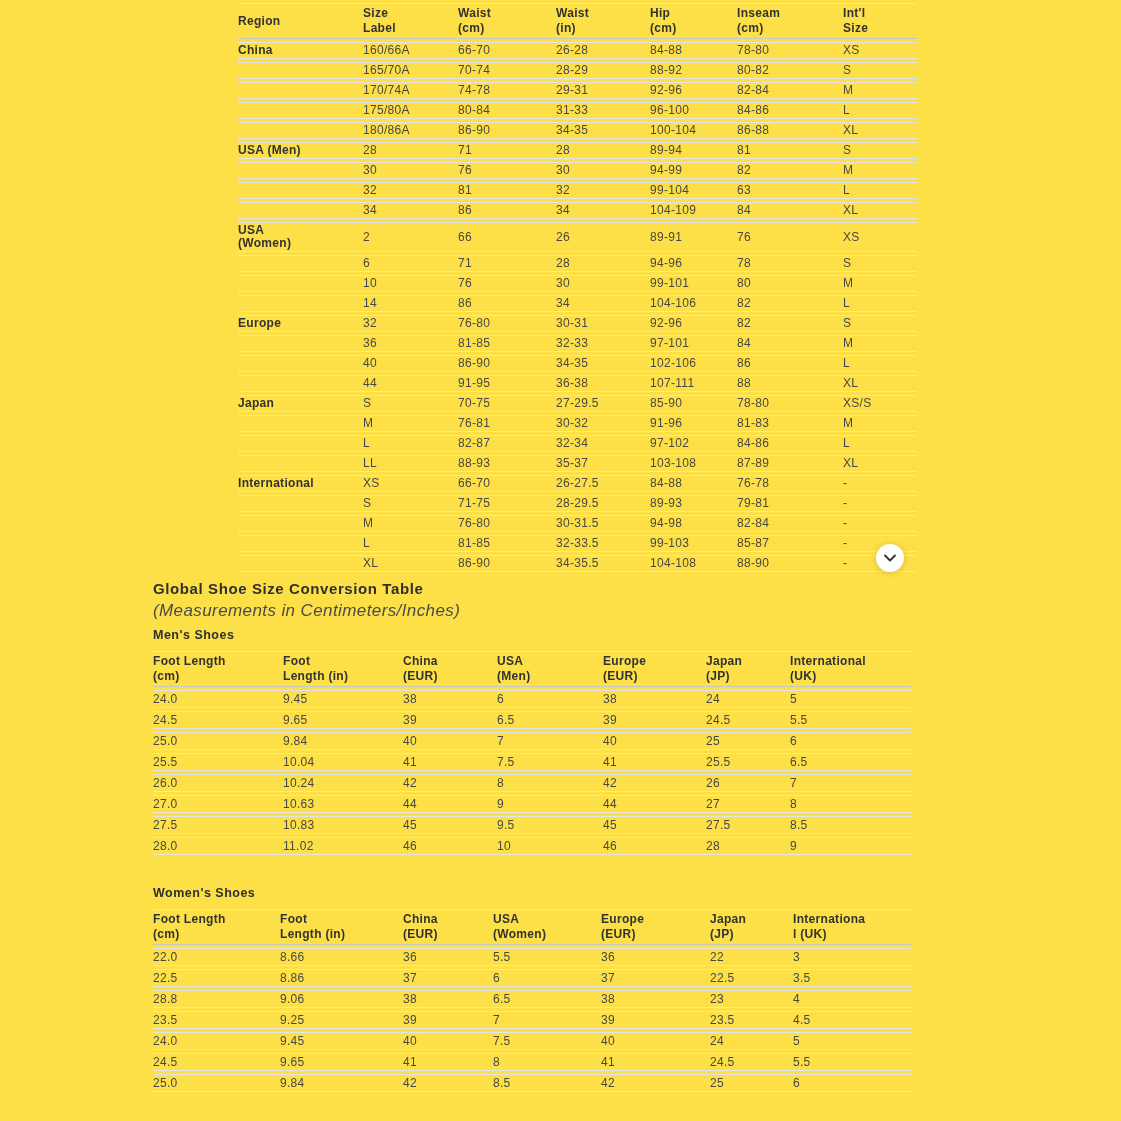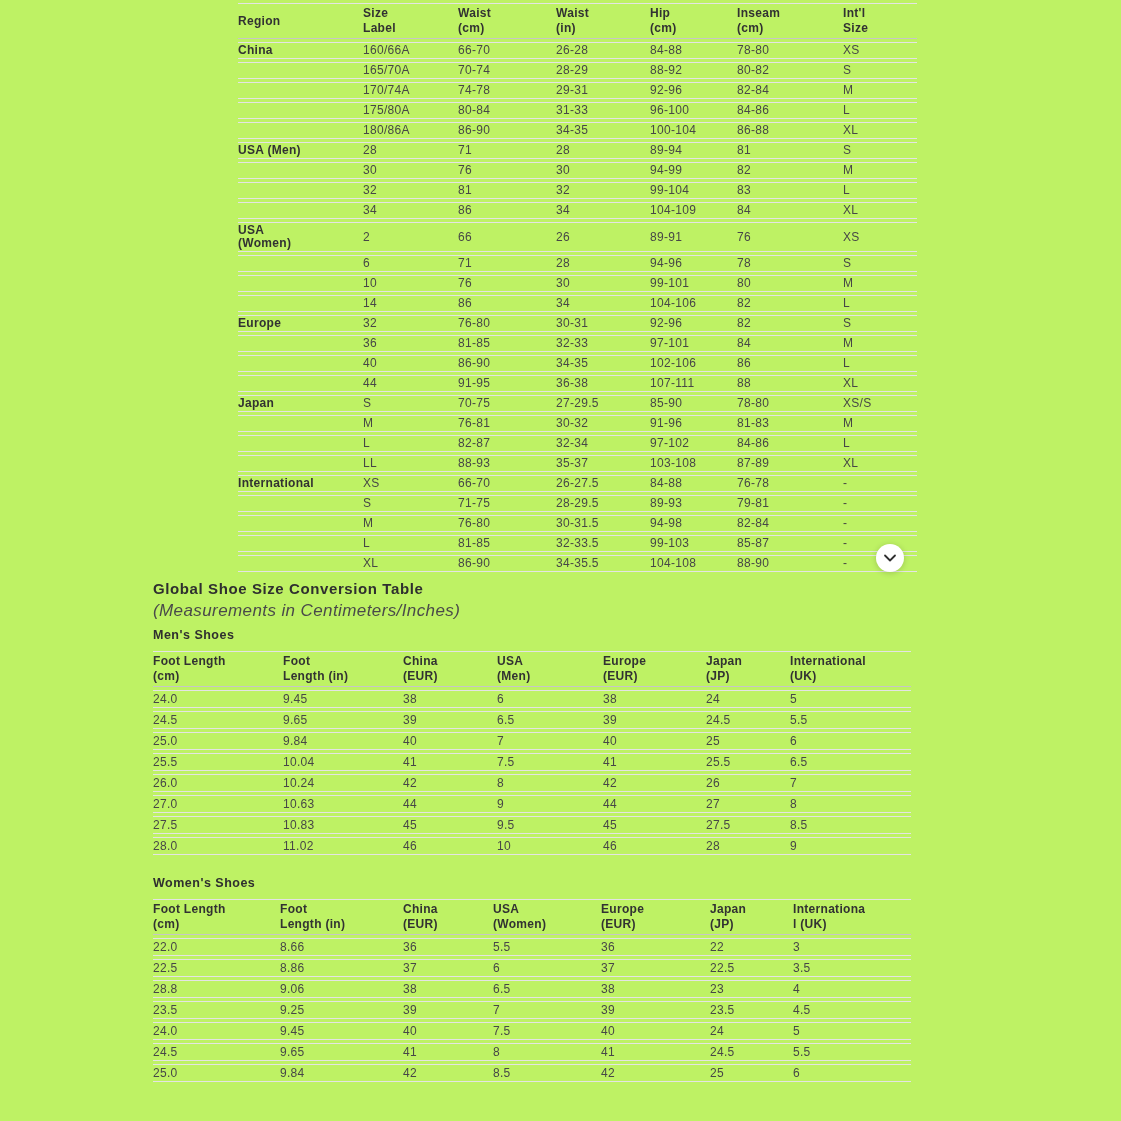--- a/index.html
+++ b/index.html
@@ -2,21 +2,21 @@
 <html><head>
 <meta charset="utf-8">
 <style>
   html, body {
     margin: 0; padding: 0;
     width: 1121px; height: 1121px;
     background: #ffffff;
     overflow: hidden;
     font-family: "Liberation Sans", "DejaVu Sans", sans-serif;
   }
-  .page { position: relative; width: 1121px; height: 1121px; background:#bef264; }
+  .page { position: relative; width: 1121px; height: 1121px; background:#fde047; }
 
   
   table.sizes {
     table-layout: fixed;
     border-collapse: separate;
     border-spacing: 0 3px;
     letter-spacing: 0.3px;
   }
   table.sizes th, table.sizes td {
     text-align: left;
@@ -77,21 +77,21 @@
     font-size: 17px; line-height: 14px;
     font-style: italic; color: #4a4a4a;
     letter-spacing: 0.4px;
   }
   .shoe-section h3 {
     margin: 0 0 6px 0;
     font-size: 12.5px; line-height: 14px;
     font-weight: bold; color: #2f2f2f;
     letter-spacing: 0.5px;
   }
-  .shoe-section h3.womens-heading { margin-top: 18px; }
+  .shoe-section h3.womens-heading { margin-top: 28px; }
   table.shoes { width: 758px; }
   table.shoes td { line-height: 14px; }
 </style>
 </head>
 <body>
 
 <div class="page">
 
   <section class="clothing-section">
     <table class="sizes clothing">
@@ -184,21 +184,21 @@
             <td>94-99</td>
             <td>82</td>
             <td>M</td>
           </tr>
           <tr>
             <td></td>
             <td>32</td>
             <td>81</td>
             <td>32</td>
             <td>99-104</td>
-            <td>83</td>
+            <td>63</td>
             <td>L</td>
           </tr>
           <tr>
             <td></td>
             <td>34</td>
             <td>86</td>
             <td>34</td>
             <td>104-109</td>
             <td>84</td>
             <td>XL</td>

